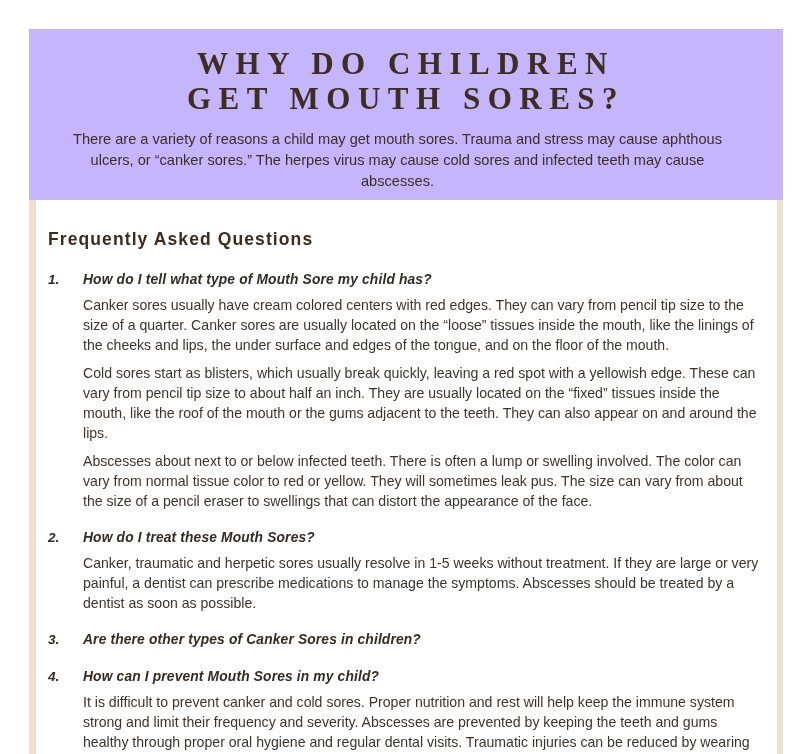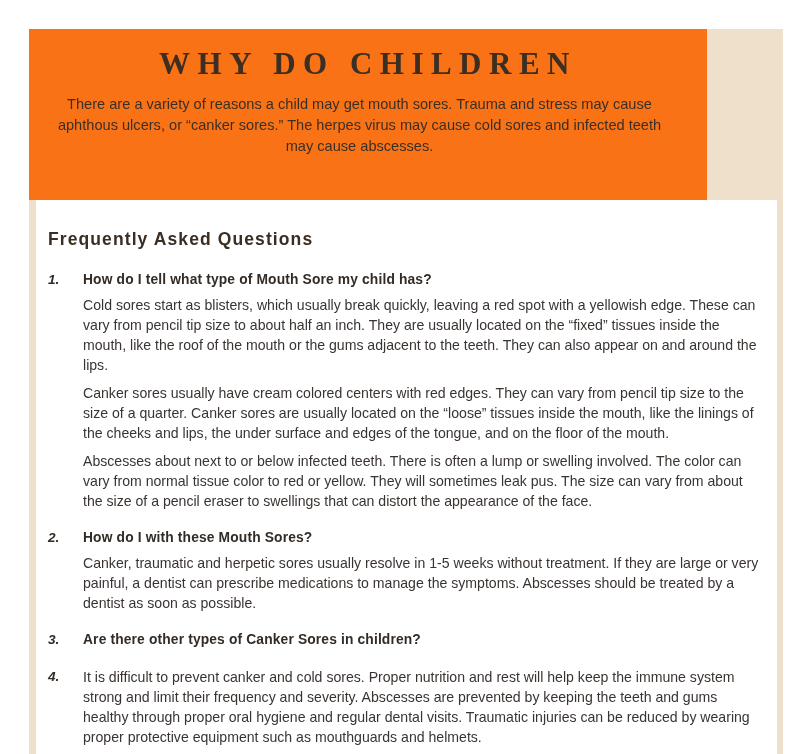--- a/index.html
+++ b/index.html
@@ -41,23 +41,23 @@
     height: 589px;
     background: #ffffff;
     overflow: hidden;
   }
 
   
   #header-band {
     position: absolute;
     left: 29px;
     top: 29px;
-    width: 678px;
+    width: 754px;
     height: 171px;
-    background: #f97316;
+    background: #c4b5fd;
     box-sizing: border-box;
     padding: 0;
   }
   .doc-title {
     margin: 0;
     padding-top: 17px;
     text-align: center;
     font-family: "Liberation Serif", serif;
     font-size: 31px;
     font-weight: 700;
@@ -123,20 +123,21 @@
     font-weight: 700;
     font-style: italic;
     color: #332b25;
     line-height: 20px;
   }
   .faq-question {
     margin: 0 0 5px 0;
     font-family: "Liberation Sans", sans-serif;
     font-size: 13.8px;
     font-weight: 700;
+    font-style: italic;
     color: #332b25;
     line-height: 20px;
     letter-spacing: 0.15px;
   }
   .faq-answers {
     margin: 0;
     padding: 0;
   }
   .faq-para {
     margin: 0 0 8px 0;
@@ -153,50 +154,52 @@
 </head>
 <body>
 
 <div id="page">
 
   <div id="sheet"></div>
 
   <div id="header-band">
     <h1 class="doc-title">
       <span class="line1">WHY DO CHILDREN</span>
+      <span class="line2">GET MOUTH SORES?</span>
     </h1>
     <p class="doc-subtitle">There are a variety of reasons a child may get mouth sores. Trauma and stress may cause aphthous ulcers, or “canker sores.” The herpes virus may cause cold sores and infected teeth may cause abscesses.</p>
   </div>
 
   <div id="content-panel">
     <div id="faq">
       <h2 class="faq-heading">Frequently Asked Questions</h2>
       <ol class="faq-list">
           <li class="faq-item">
             <span class="faq-num">1.</span>
             <p class="faq-question">How do I tell what type of Mouth Sore my child has?</p>
             <div class="faq-answers">
+              <p class="faq-para">Canker sores usually have cream colored centers with red edges. They can vary from pencil tip size to the size of a quarter. Canker sores are usually located on the “loose” tissues inside the mouth, like the linings of the cheeks and lips, the under surface and edges of the tongue, and on the floor of the mouth.</p>
               <p class="faq-para">Cold sores start as blisters, which usually break quickly, leaving a red spot with a yellowish edge. These can vary from pencil tip size to about half an inch. They are usually located on the “fixed” tissues inside the mouth, like the roof of the mouth or the gums adjacent to the teeth. They can also appear on and around the lips.</p>
-              <p class="faq-para">Canker sores usually have cream colored centers with red edges. They can vary from pencil tip size to the size of a quarter. Canker sores are usually located on the “loose” tissues inside the mouth, like the linings of the cheeks and lips, the under surface and edges of the tongue, and on the floor of the mouth.</p>
               <p class="faq-para">Abscesses about next to or below infected teeth. There is often a lump or swelling involved. The color can vary from normal tissue color to red or yellow. They will sometimes leak pus. The size can vary from about the size of a pencil eraser to swellings that can distort the appearance of the face.</p>
             </div>
           </li>
           <li class="faq-item">
             <span class="faq-num">2.</span>
-            <p class="faq-question">How do I with these Mouth Sores?</p>
+            <p class="faq-question">How do I treat these Mouth Sores?</p>
             <div class="faq-answers">
               <p class="faq-para">Canker, traumatic and herpetic sores usually resolve in 1-5 weeks without treatment. If they are large or very painful, a dentist can prescribe medications to manage the symptoms. Abscesses should be treated by a dentist as soon as possible.</p>
             </div>
           </li>
           <li class="faq-item">
             <span class="faq-num">3.</span>
             <p class="faq-question">Are there other types of Canker Sores in children?</p>
           </li>
           <li class="faq-item">
             <span class="faq-num">4.</span>
+            <p class="faq-question">How can I prevent Mouth Sores in my child?</p>
             <div class="faq-answers">
               <p class="faq-para">It is difficult to prevent canker and cold sores. Proper nutrition and rest will help keep the immune system strong and limit their frequency and severity. Abscesses are prevented by keeping the teeth and gums healthy through proper oral hygiene and regular dental visits. Traumatic injuries can be reduced by wearing proper protective equipment such as mouthguards and helmets.</p>
             </div>
           </li>
         </ol>
     </div>
   </div>
 
 </div>
 

